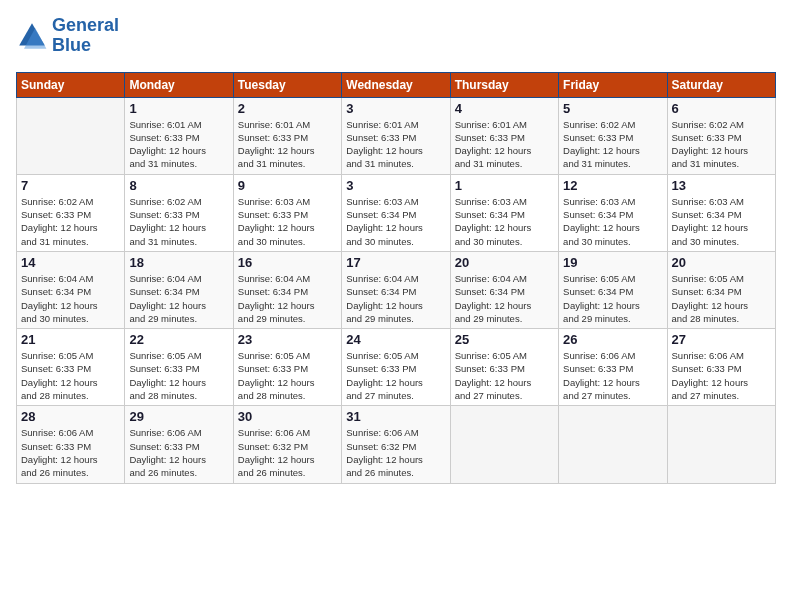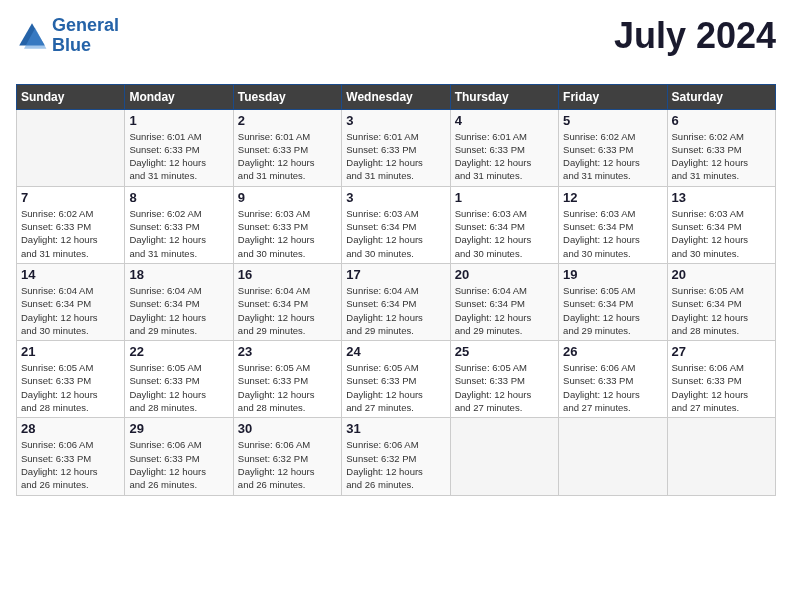--- a/index.html
+++ b/index.html
@@ -7,21 +7,21 @@
       font-family: Arial, sans-serif;
       background: #fff;
       width: 792px;
       min-height: 612px;
       padding: 16px;
     }
     .header-area {
       display: flex;
       justify-content: space-between;
       align-items: flex-end;
-      margin-bottom: 28px;
+      margin-bottom: 16px;
     }
     .logo {
       display: flex;
       align-items: center;
       gap: 4px;
     }
     .logo-text {
       font-size: 18px;
       font-weight: bold;
       color: #1a1a2e;
@@ -46,21 +46,21 @@
     .subtitle {
       font-size: 14px;
       color: #444;
     }
     .calendar {
       width: 100%;
       border-collapse: collapse;
       font-size: 10px;
     }
     .calendar thead th {
-      background: #404040;
+      background: #c2410c;
       color: #fff;
       padding: 5px 4px;
       text-align: left;
       font-size: 12px;
       font-weight: bold;
       border: 1px solid #1a4a8a;
     }
     .calendar tbody td {
       border: 1px solid #ccc;
       vertical-align: top;
@@ -99,21 +99,20 @@
     <svg class="logo-icon" viewBox="0 0 40 40">
       <polygon points="20,4 36,32 4,32" fill="#2563a8"></polygon>
       <polygon points="24,10 38,36 10,36" fill="#4a90d9" opacity="0.5"></polygon>
     </svg>
     <div class="logo-text">
       <div><span>General</span></div>
       <div><span style="color:#2563a8;">Blue</span></div>
     </div>
   </div>
   <div class="title-area">
-    <div class="month-title">July 2024</div>
   </div>
 </div>
 
 <table class="calendar">
   <thead>
     <tr>
     <th>Sunday</th>
         <th>Monday</th>
         <th>Tuesday</th>
         <th>Wednesday</th>

